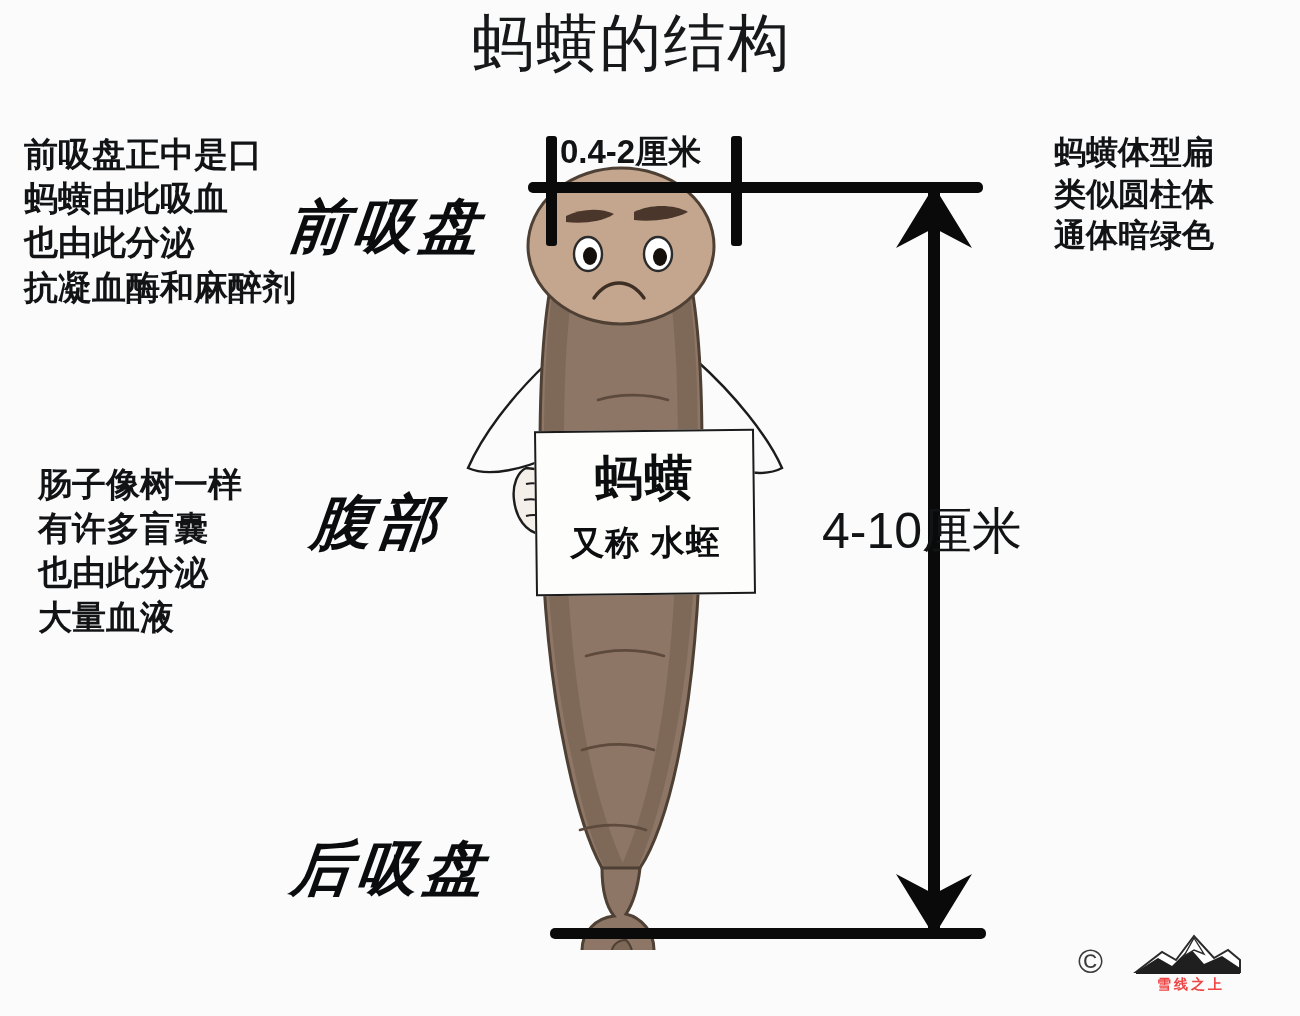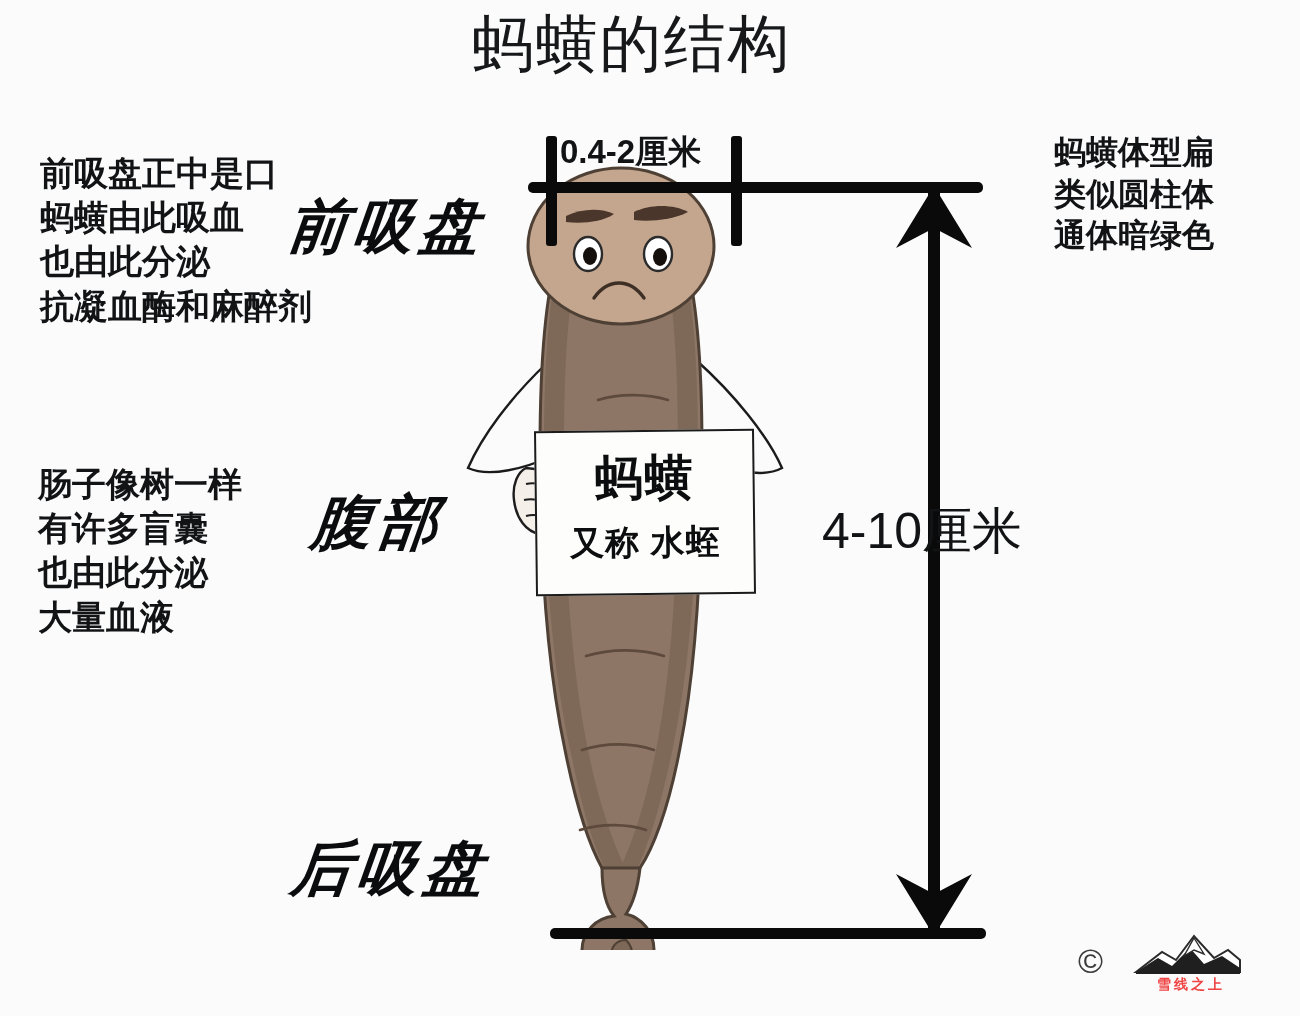--- a/index.html
+++ b/index.html
@@ -17,33 +17,33 @@
 
   
   #title{
     left:0;top:8px;width:1263px;
     text-align:center;
     font-size:62px;
     line-height:1.15;
     color:#16181a;
     letter-spacing:2px;
     font-weight:400;
-    font-family:Liberation Sans, sans-serif;
+    font-family:Liberation Serif, serif;
   }
 
   
   .info{
     color:#111315;
     font-weight:bold;
     font-size:34px;
     line-height:1.30;
     letter-spacing:0px;
     white-space:pre-line;
   }
-  #info-top-left{left:40px;top:132px;width:400px;margin-top:19px;}
+  #info-top-left{left:24px;top:132px;width:400px;}
   #info-mid-left{left:38px;top:462px;width:330px;}
   #info-bottom-left{left:52px;top:828px;width:320px;font-size:31px;line-height:1.34;}
   #info-right{left:1010px;top:132px;width:290px;font-size:32px;line-height:1.30;margin-left:44px;}
 
   
   .calli{
     color:#0b0c0d;
     font-family:"DejaVu Serif","Liberation Serif",serif;
     font-weight:bold;
     font-style:italic;

